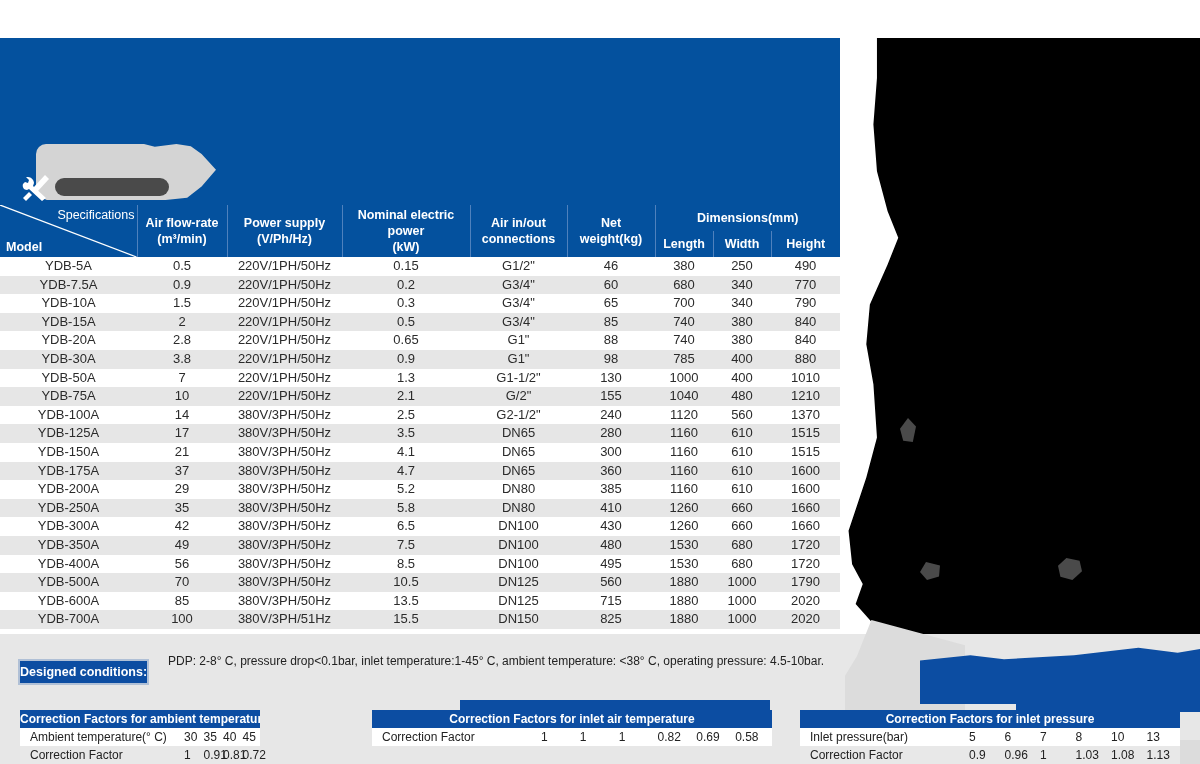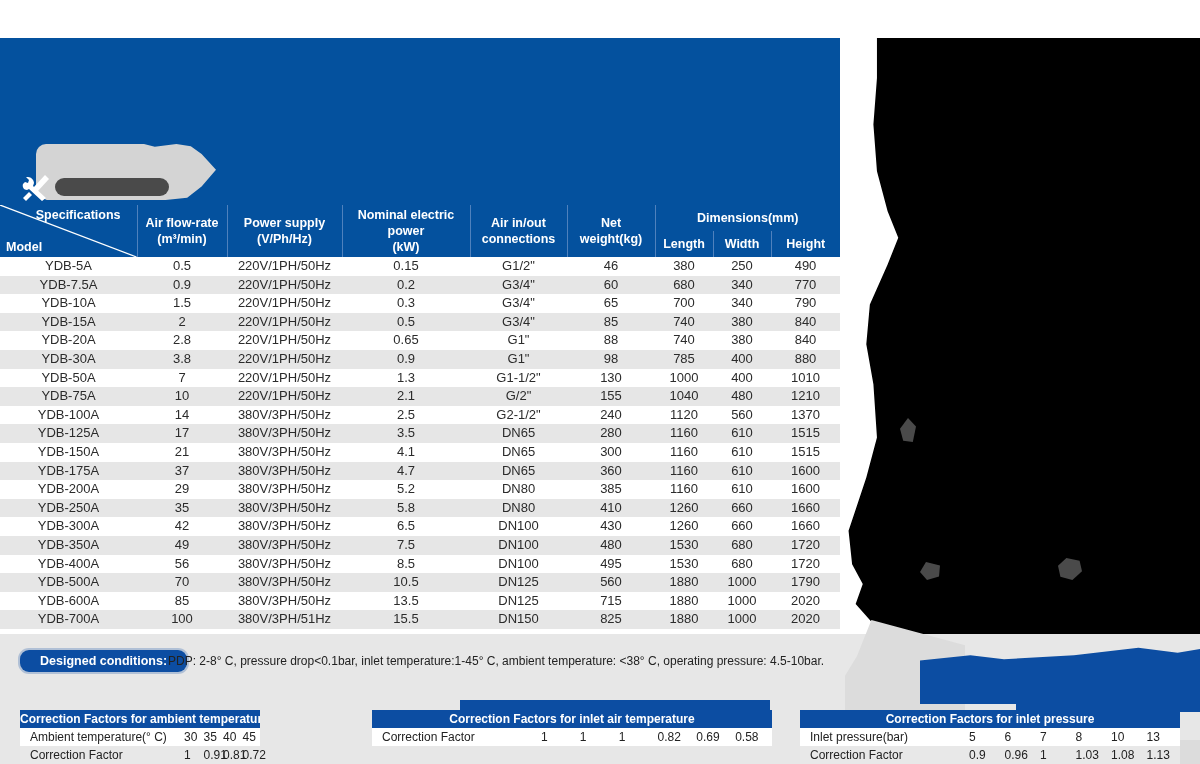--- a/index.html
+++ b/index.html
@@ -57,44 +57,43 @@
   }
   #spec-table tbody tr:nth-child(even) td{background:#E6E6E6;}
   
   #corner-cell{
     position:relative;padding:0 !important;height:50px;width:137px;
   }
   #corner-cell .diag{
     position:absolute;left:0;top:0;width:100%;height:100%;
   }
   #corner-cell .spec-lbl{
-    position:absolute;right:16px;top:2px;font-size:12.5px;font-weight:bold;
+    position:absolute;right:2px;top:2px;font-size:12.5px;font-weight:normal;
   }
   #corner-cell .model-lbl{
     position:absolute;left:6px;bottom:2px;font-size:12.5px;font-weight:bold;text-align:center;
   }
   .dim-group{height:20px;}
   .dim-sub{height:20px;}
 
   
   #grey-bg{
     position:absolute;left:0;top:634px;width:1200px;height:130px;
     background:#E7E7E7;
   }
 
   
   #designed-row{
     position:absolute;left:20px;top:650px;width:820px;height:26px;
   }
   #designed-chip{
-    position:absolute;left:0;top:0;height:22px;line-height:22px;
+    position:absolute;left:0;top:11px;height:22px;line-height:22px;
     background:#0C4DA2;color:#fff;font-weight:bold;font-size:12.5px;
-    padding:0 20px;white-space:nowrap;
+    padding:0 0;white-space:nowrap;
     box-shadow:0 0 0 2px rgba(12,77,162,.25);
-    border-radius:9px;
   }
   #designed-text{
     position:absolute;left:148px;top:0;height:22px;line-height:22px;
     font-size:12px;color:#222;white-space:nowrap;
   }
 
   
   .cf-block{position:absolute;top:710px;}
   .cf-title{
     background:#0C4DA2;color:#fff;font-weight:bold;font-size:12px;

